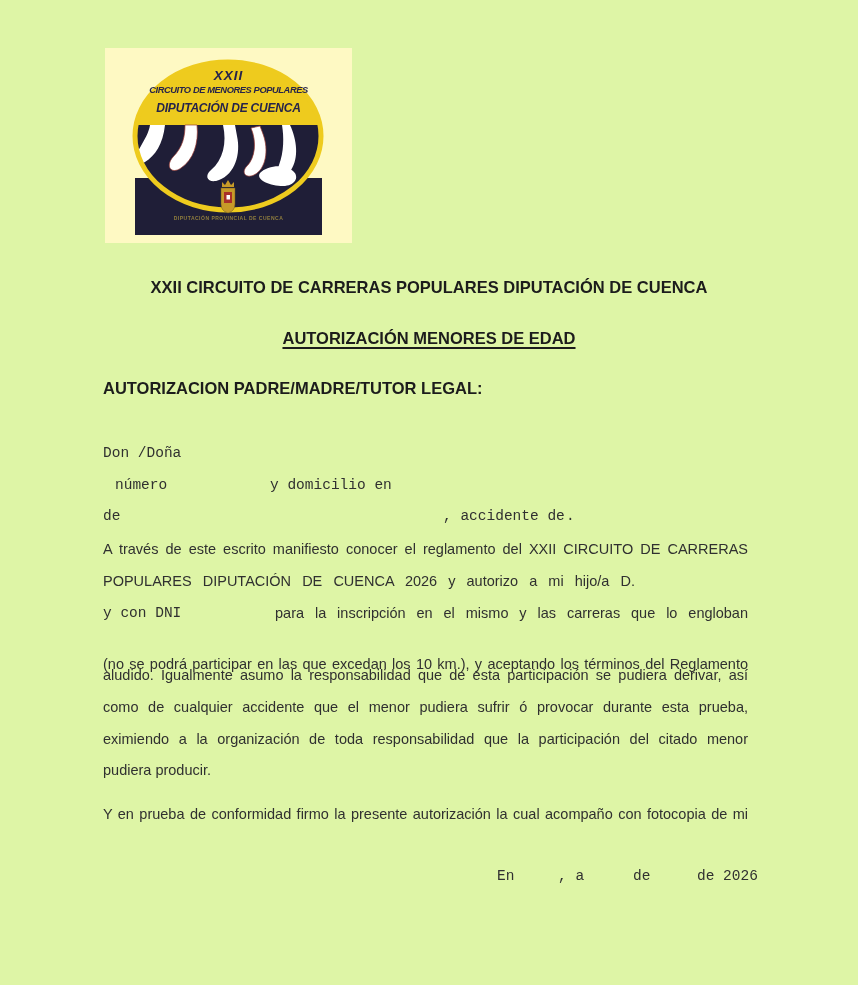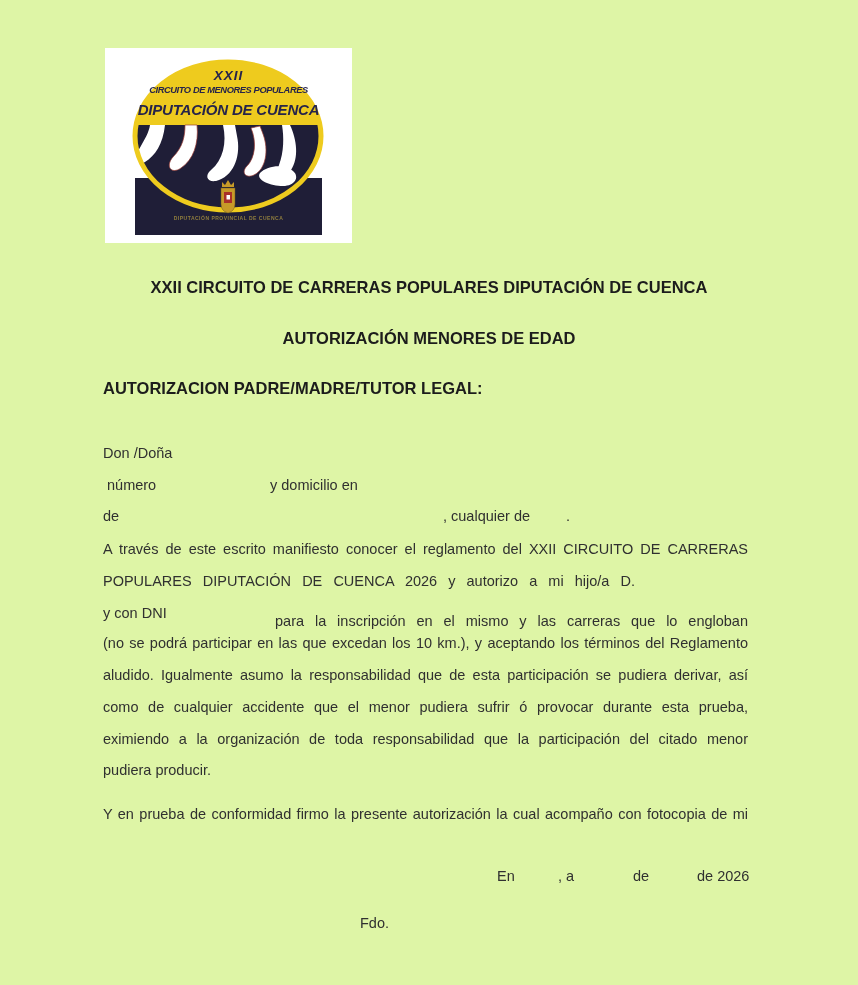--- a/index.html
+++ b/index.html
@@ -2,44 +2,44 @@
 <html><head>
 <meta charset="utf-8">
 <style>
   html,body{margin:0;padding:0;}
   .page{
     position:relative;width:858px;height:985px;overflow:hidden;
     background:#def5a6;color:#303030;
     font-family:"Liberation Sans","DejaVu Sans",sans-serif;
   }
   
-  .logo{position:absolute;left:105px;top:48px;width:247px;height:195px;background:#ffffff;}
+  .logo{position:absolute;left:105px;top:48px;width:247px;height:195px;background:#fef9c3;}
   .logo svg{position:absolute;left:0;top:0;}
   .ltxt{position:absolute;left:0;width:100%;text-align:center;color:#26244a;
         font-weight:bold;font-style:italic;line-height:1;}
   .l-xxii{top:21px;font-size:13.5px;letter-spacing:1px;}
   .l-line1{top:38px;font-size:9.3px;letter-spacing:-0.4px;}
-  .l-line2{top:54px;font-size:15px;letter-spacing:-0.2px;}
+  .l-line2{top:54px;font-size:12px;letter-spacing:-0.2px;}
   .l-footer{position:absolute;left:0;top:168px;width:100%;text-align:center;
             font-size:5px;font-weight:bold;color:#8f7d3e;letter-spacing:0.5px;line-height:1;}
   
   .h1,.h2{position:absolute;left:0;width:858px;text-align:center;
           font-weight:bold;font-size:16.5px;line-height:20px;color:#1c1c1c;}
   .h1{top:277px;}
   .h2{top:328px;}
-  .h2 span{text-underline-offset:3px;text-decoration-thickness:1.5px;}
+  .h2 span{text-decoration:underline;text-underline-offset:3px;text-decoration-thickness:1.5px;}
   .h3{position:absolute;left:103px;top:378px;font-weight:bold;font-size:16.5px;
       line-height:20px;color:#1c1c1c;}
   
   .ln{position:absolute;left:103px;width:645px;height:20px;
       font-size:14.5px;line-height:20px;color:#303030;}
   .just{text-align:justify;text-align-last:justify;}
-  .seg{position:absolute;top:0;white-space:pre;}
+  .seg{position:absolute;top:0;white-space:pre;font-family:Liberation Mono, monospace;}
   .blank{position:absolute;top:0;height:18px;}
-  .subjust{position:absolute;top:8px;text-align:justify;text-align-last:justify;}
+  .subjust{position:absolute;top:0;text-align:justify;text-align-last:justify;}
 </style>
 </head>
 <body>
 
 <div class="page">
 
   <div class="logo">
     <svg width="247" height="195" viewBox="0 0 247 195">
       <defs>
         <clipPath id="ellipseClip">
@@ -82,56 +82,53 @@
     <span>AUTORIZACIÓN MENORES DE EDAD</span>
   </div>
   <div class="h3">AUTORIZACION PADRE/MADRE/TUTOR LEGAL:</div>
 
   <div class="ln" style="top:443px">
     <span class="seg" style="left:0">Don /Doña</span>
     <span class="blank" style="left:80px;width:340px"></span>
   </div>
 
   <div class="ln" style="top:475px">
-    <span class="seg" style="left:4px">número</span>
+    <span class="seg" style="left:12px">número</span>
     <span class="blank" style="left:60px;width:100px"></span>
     <span class="seg" style="left:167px">y domicilio en</span>
     <span class="blank" style="left:270px;width:370px"></span>
   </div>
 
   <div class="ln" style="top:506px">
     <span class="seg" style="left:0">de</span>
     <span class="blank" style="left:25px;width:310px"></span>
-    <span class="seg" style="left:340px">, cualquier de</span>
+    <span class="seg" style="left:340px">, accidente de</span>
     <span class="blank" style="left:440px;width:20px"></span>
     <span class="seg" style="left:463px">.</span>
   </div>
 
   <div class="ln just" style="top:539px">A través de este escrito manifiesto conocer el reglamento del XXII CIRCUITO DE CARRERAS</div>
   <div class="ln just" style="top:571px;width:532px">POPULARES DIPUTACIÓN DE CUENCA 2026 y autorizo a mi hijo/a D.</div>
   <div class="ln" style="top:603px">
     <span class="seg" style="left:0">y con DNI</span>
     <span class="blank" style="left:75px;width:90px"></span>
     <div class="subjust" style="left:172px;width:473px">para la inscripción en el mismo y las carreras que lo engloban</div>
   </div>
-  <div class="ln just" style="top:633px">(no se podrá participar en las que excedan los 10 km.), y aceptando los términos del Reglamento</div>
+  <div class="ln just" style="top:654px">(no se podrá participar en las que excedan los 10 km.), y aceptando los términos del Reglamento</div>
   <div class="ln just" style="top:697px">como de cualquier accidente que el menor pudiera sufrir ó provocar durante esta prueba,</div>
   <div class="ln just" style="top:665px">aludido. Igualmente asumo la responsabilidad que de esta participación se pudiera derivar, así</div>
   <div class="ln just" style="top:729px">eximiendo a la organización de toda responsabilidad que la participación del citado menor</div>
   <div class="ln" style="top:760px">pudiera producir.</div>
 
   <div class="ln just" style="top:804px">Y en prueba de conformidad firmo la presente autorización la cual acompaño con fotocopia de mi</div>
 
   <div class="ln" style="top:866px">
     <span class="seg" style="left:394px">En</span>
     <span class="blank" style="left:420px;width:30px"></span>
     <span class="seg" style="left:455px">, a</span>
     <span class="blank" style="left:485px;width:40px"></span>
     <span class="seg" style="left:530px">de</span>
     <span class="blank" style="left:552px;width:38px"></span>
     <span class="seg" style="left:594px">de 2026</span>
   </div>
 
-  <div class="ln" style="top:913px">
-    <span class="seg" style="left:257px">Fdo.</span>
-  </div>
 
 </div>
 
 </body></html>

